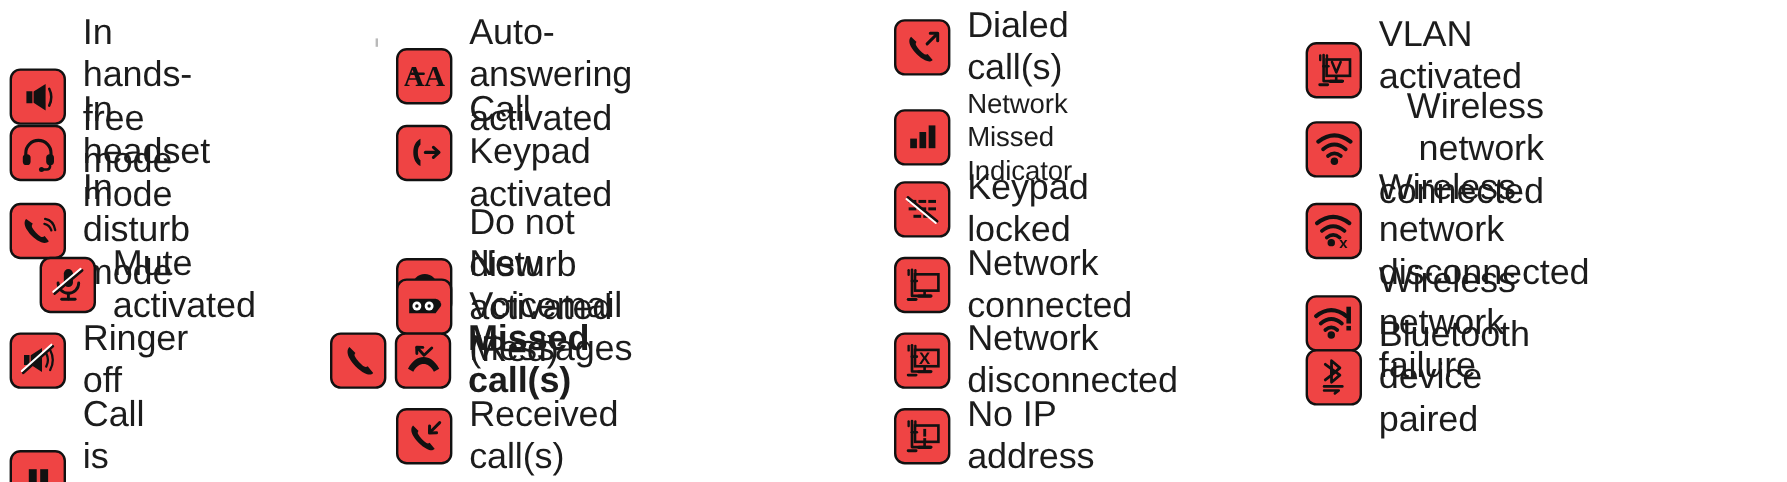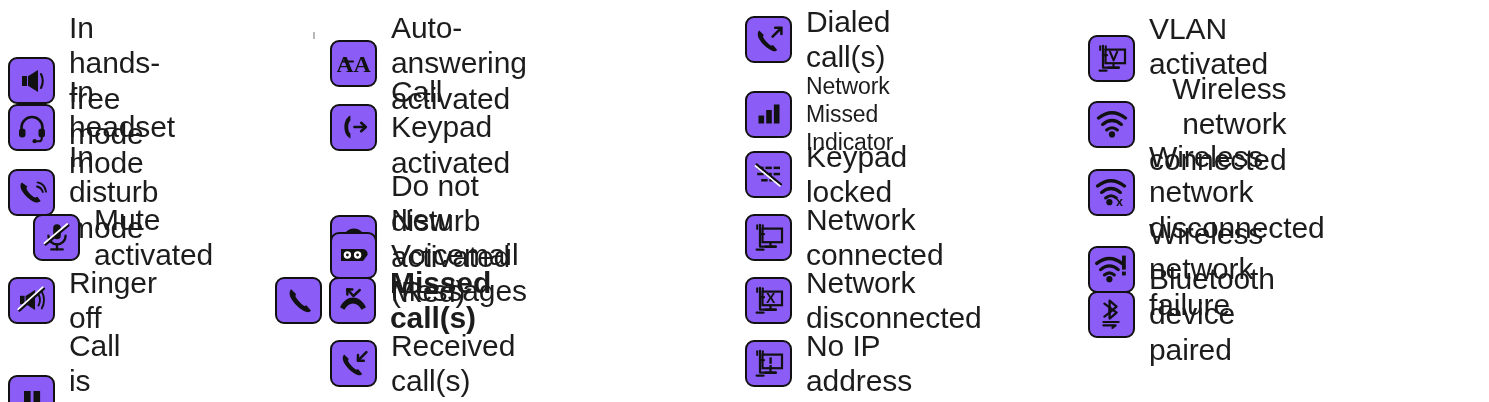--- a/index.html
+++ b/index.html
@@ -19,21 +19,21 @@
   .col-3{left:745px;}
   .col-4{left:1088px;}
 
   .row{position:absolute;display:flex;align-items:center;left:0;}
 
   .iconbox{
     width:47px;height:47px;
     border:2.2px solid #111;
     border-radius:9px;
     box-sizing:border-box;
-    background:#8b5cf6;
+    background:#ef4444;
     display:flex;align-items:center;justify-content:center;
     flex:0 0 auto;
   }
   .iconbox svg{display:block;}
   .label{
     margin-left:14px;
     font-size:30px;
     line-height:1.18;
     color:#1c1c1c;
     white-space:pre-line;

